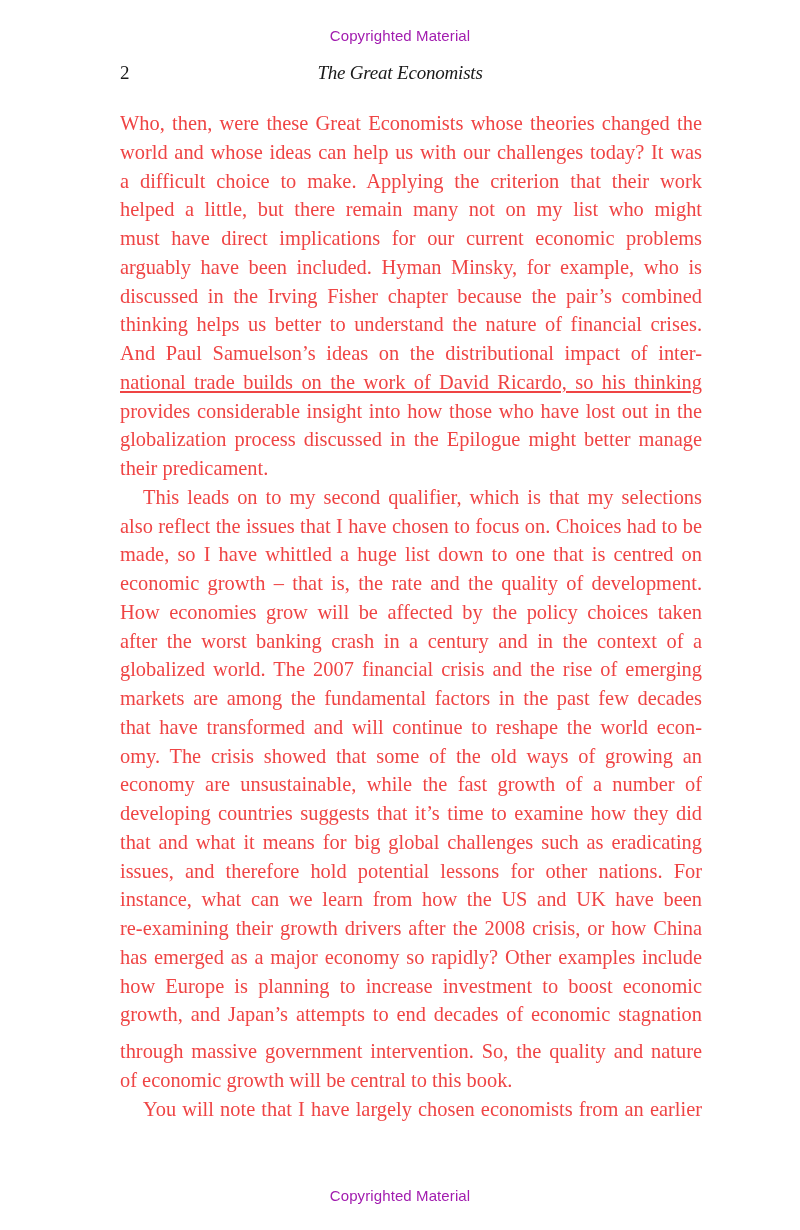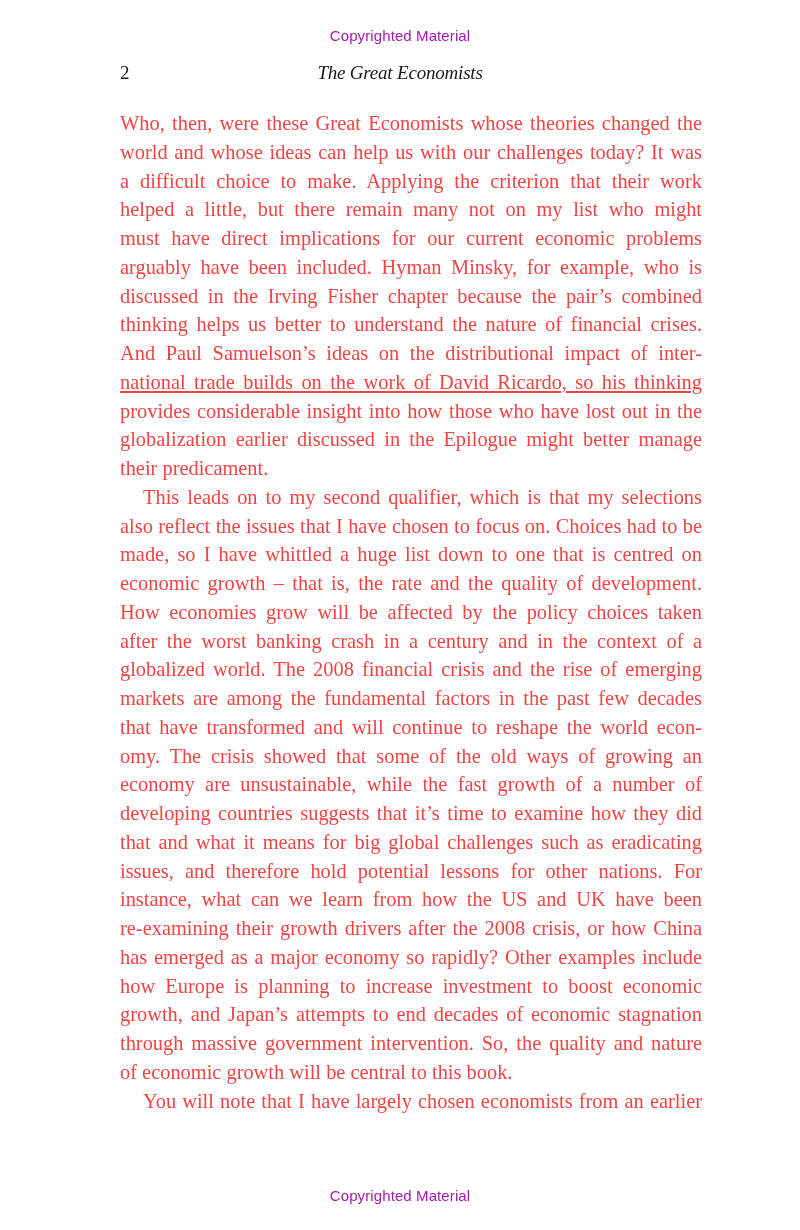--- a/index.html
+++ b/index.html
@@ -88,44 +88,44 @@
       <span class="line" style="width: 582px;">world and whose ideas can help us with our challenges today? It was</span>
       <span class="line" style="width: 582px;">a difficult choice to make. Applying the criterion that their work</span>
       <span class="line" style="width: 582px;">helped a little, but there remain many not on my list who might</span>
       <span class="line" style="width: 582px;">must have direct implications for our current economic problems</span>
       <span class="line" style="width: 582px;">arguably have been included. Hyman Minsky, for example, who is</span>
       <span class="line" style="width: 582px;">discussed in the Irving Fisher chapter because the pair’s combined</span>
       <span class="line" style="width: 582px;">thinking helps us better to understand the nature of financial crises.</span>
       <span class="line" style="width: 582px;">And Paul Samuelson’s ideas on the distributional impact of inter-</span>
       <span class="line" style="width: 582px; text-decoration: underline;">national trade builds on the work of David Ricardo, so his thinking</span>
       <span class="line" style="width: 582px;">provides considerable insight into how those who have lost out in the</span>
-      <span class="line" style="width: 582px;">globalization earlier discussed in the Epilogue might better manage</span>
+      <span class="line" style="width: 582px;">globalization process discussed in the Epilogue might better manage</span>
       <span class="line last" style="width: 582px;">their predicament.</span>
     </div>
     <div>
       <span class="line" style="margin-left: 23px; width: 559px;">This leads on to my second qualifier, which is that my selections</span>
       <span class="line" style="width: 582px;">also reflect the issues that I have chosen to focus on. Choices had to be</span>
       <span class="line" style="width: 582px;">made, so I have whittled a huge list down to one that is centred on</span>
       <span class="line" style="width: 582px;">economic growth – that is, the rate and the quality of development.</span>
       <span class="line" style="width: 582px;">How economies grow will be affected by the policy choices taken</span>
       <span class="line" style="width: 582px;">after the worst banking crash in a century and in the context of a</span>
-      <span class="line" style="width: 582px;">globalized world. The 2008 financial crisis and the rise of emerging</span>
+      <span class="line" style="width: 582px;">globalized world. The 2007 financial crisis and the rise of emerging</span>
       <span class="line" style="width: 582px;">markets are among the fundamental factors in the past few decades</span>
       <span class="line" style="width: 582px;">that have transformed and will continue to reshape the world econ-</span>
       <span class="line" style="width: 582px;">omy. The crisis showed that some of the old ways of growing an</span>
       <span class="line" style="width: 582px;">economy are unsustainable, while the fast growth of a number of</span>
       <span class="line" style="width: 582px;">developing countries suggests that it’s time to examine how they did</span>
       <span class="line" style="width: 582px;">that and what it means for big global challenges such as eradicating</span>
       <span class="line" style="width: 582px;">issues, and therefore hold potential lessons for other nations. For</span>
       <span class="line" style="width: 582px;">instance, what can we learn from how the US and UK have been</span>
       <span class="line" style="width: 582px;">re-examining their growth drivers after the 2008 crisis, or how China</span>
       <span class="line" style="width: 582px;">has emerged as a major economy so rapidly? Other examples include</span>
       <span class="line" style="width: 582px;">how Europe is planning to increase investment to boost economic</span>
       <span class="line" style="width: 582px;">growth, and Japan’s attempts to end decades of economic stagnation</span>
-      <span class="line" style="width: 582px;">through massive government intervention. So, the quality and nature</span>
+      <span class="line" style="width: 582px; margin-top: 8px;">through massive government intervention. So, the quality and nature</span>
       <span class="line last" style="width: 582px;">of economic growth will be central to this book.</span>
     </div>
     <div>
       <span class="line" style="margin-left: 23px; width: 559px;">You will note that I have largely chosen economists from an earlier</span>
     </div>
   </div>
 
 <div class="copyright bottom">Copyrighted Material</div>
 
 </body></html>

